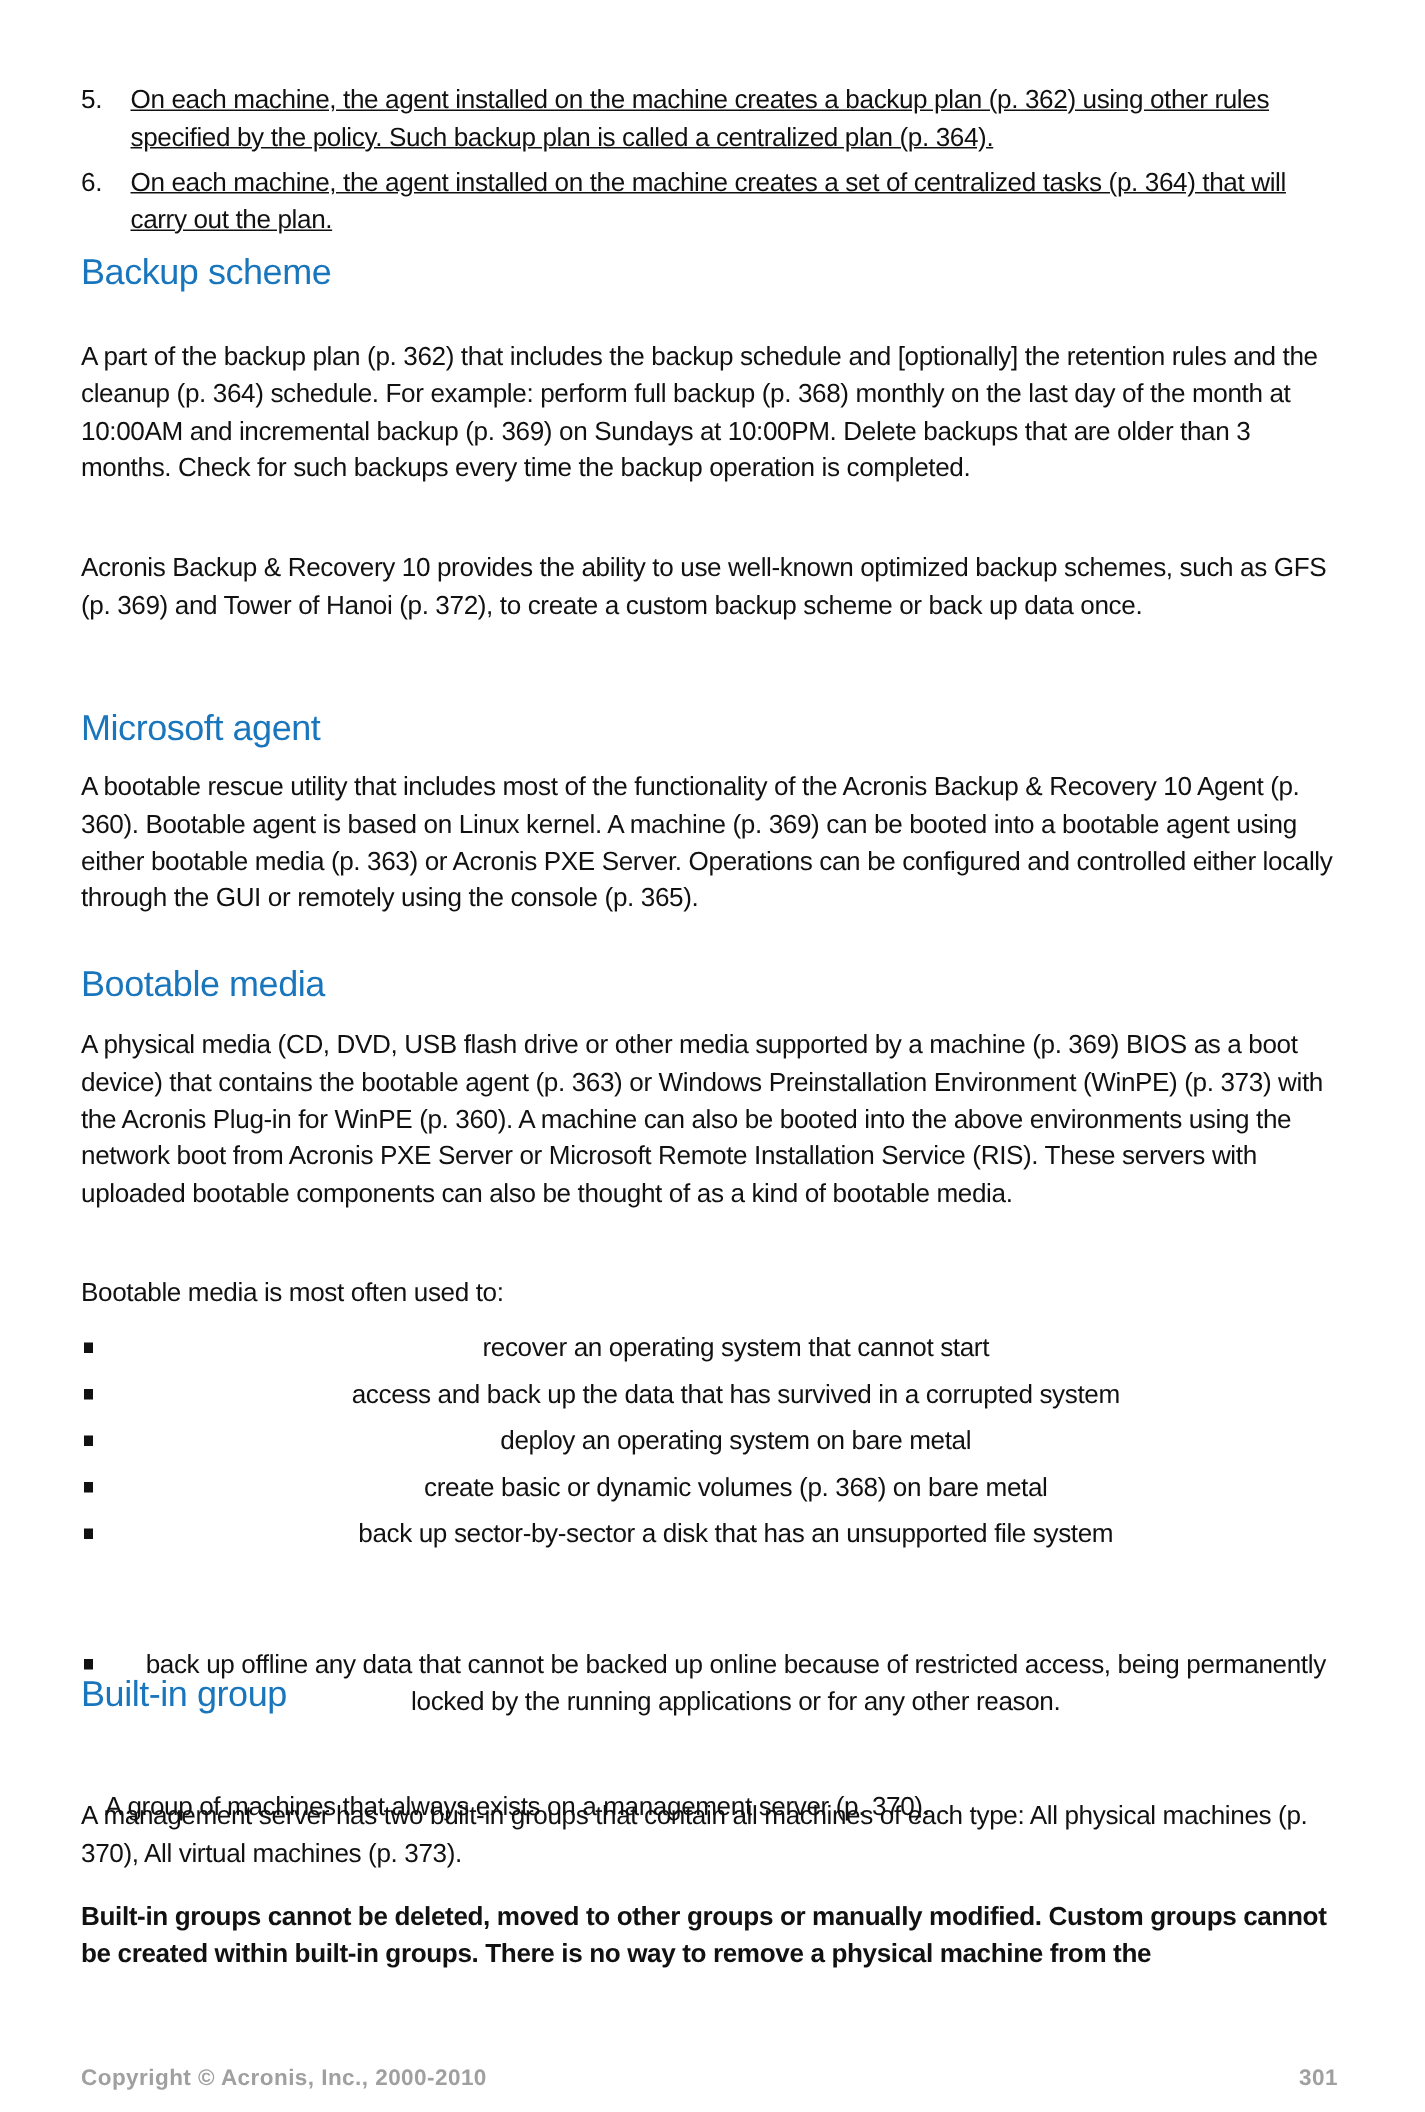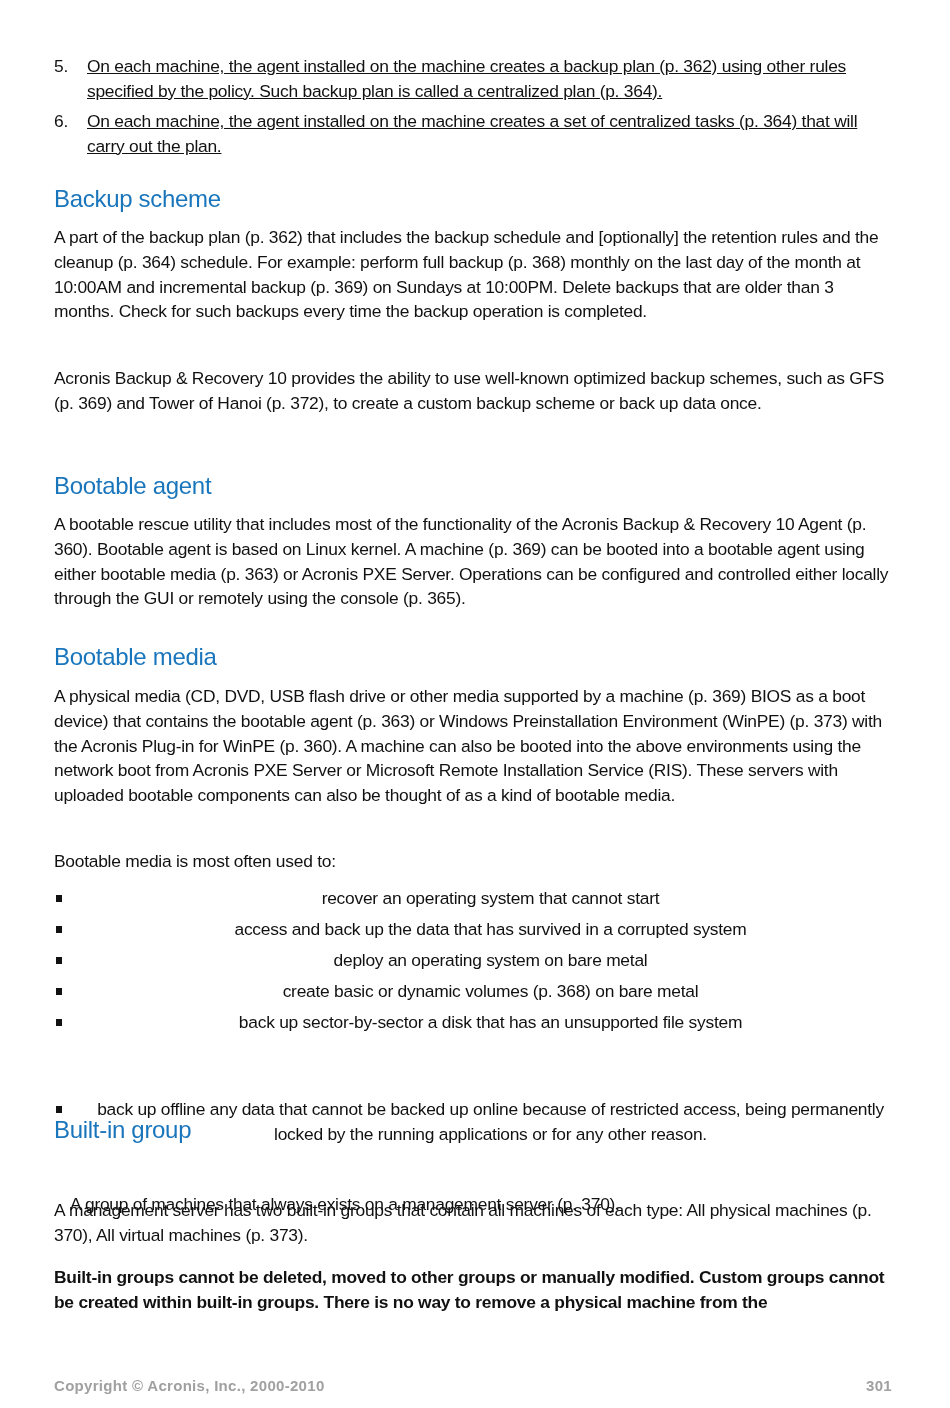--- a/index.html
+++ b/index.html
@@ -27,25 +27,25 @@
 
   <div class="num-item" style="top:54px;">
     <span class="p n">5.</span>
     <p class="p t">On each machine, the agent installed on the machine creates a backup plan (p. 362) using other rules specified by the policy. Such backup plan is called a centralized plan (p. 364).</p>
   </div>
   <div class="num-item" style="top:109px;">
     <span class="p n">6.</span>
     <p class="p t">On each machine, the agent installed on the machine creates a set of centralized tasks (p. 364) that will carry out the plan.</p>
   </div>
 
-  <h2 class="h" style="top:185px;">Backup scheme</h2>
+  <h2 class="h" style="top:168px;">Backup scheme</h2>
   <p class="p block" style="top:225px;">A part of the backup plan (p. 362) that includes the backup schedule and [optionally] the retention rules and the cleanup (p. 364) schedule. For example: perform full backup (p. 368) monthly on the last day of the month at 10:00AM and incremental backup (p. 369) on Sundays at 10:00PM. Delete backups that are older than 3 months. Check for such backups every time the backup operation is completed.</p>
   <p class="p block" style="top:366px;">Acronis Backup &amp; Recovery 10 provides the ability to use well-known optimized backup schemes, such as GFS (p. 369) and Tower of Hanoi (p. 372), to create a custom backup scheme or back up data once.</p>
 
-  <h2 class="h" style="top:472px;">Bootable agent</h2>
+  <h2 class="h" style="top:472px;">Microsoft agent</h2>
   <p class="p block" style="top:512px;">A bootable rescue utility that includes most of the functionality of the Acronis Backup &amp; Recovery 10 Agent (p. 360). Bootable agent is based on Linux kernel. A machine (p. 369) can be booted into a bootable agent using either bootable media (p. 363) or Acronis PXE Server. Operations can be configured and controlled either locally through the GUI or remotely using the console (p. 365).</p>
 
   <h2 class="h" style="top:643px;">Bootable media</h2>
   <p class="p block" style="top:684px;">A physical media (CD, DVD, USB flash drive or other media supported by a machine (p. 369) BIOS as a boot device) that contains the bootable agent (p. 363) or Windows Preinstallation Environment (WinPE) (p. 373) with the Acronis Plug-in for WinPE (p. 360). A machine can also be booted into the above environments using the network boot from Acronis PXE Server or Microsoft Remote Installation Service (RIS). These servers with uploaded bootable components can also be thought of as a kind of bootable media.</p>
   <p class="p block" style="top:849px;">Bootable media is most often used to:</p>
 
   <div class="bullet" style="top:886px;">
     <span class="b"></span>
     <p class="p t">recover an operating system that cannot start</p>
   </div>

